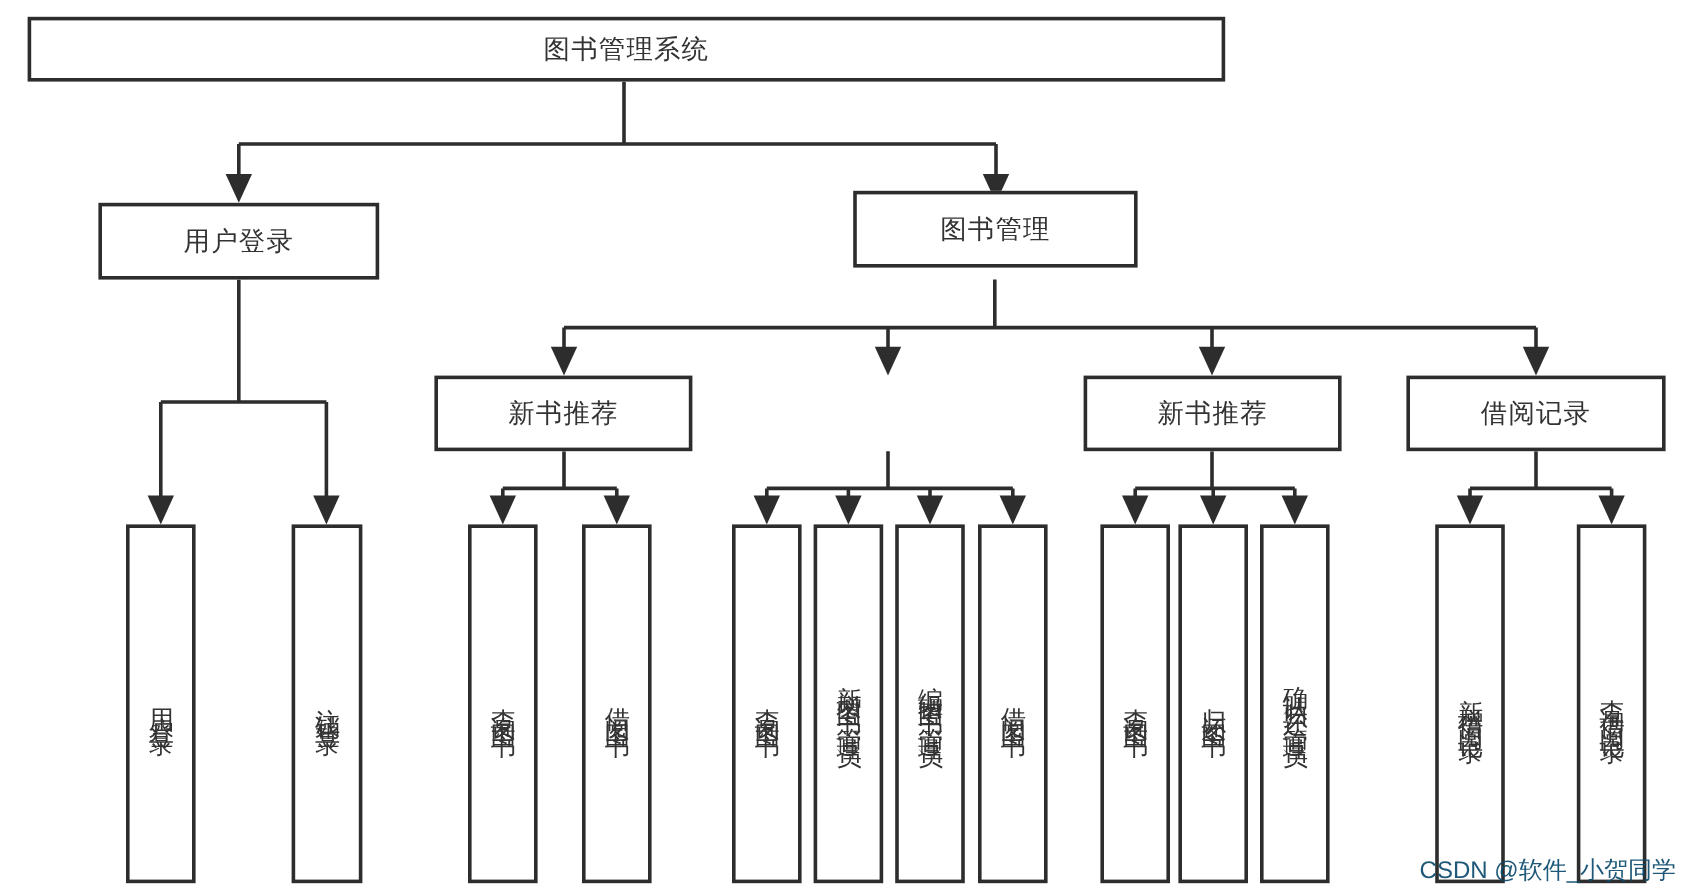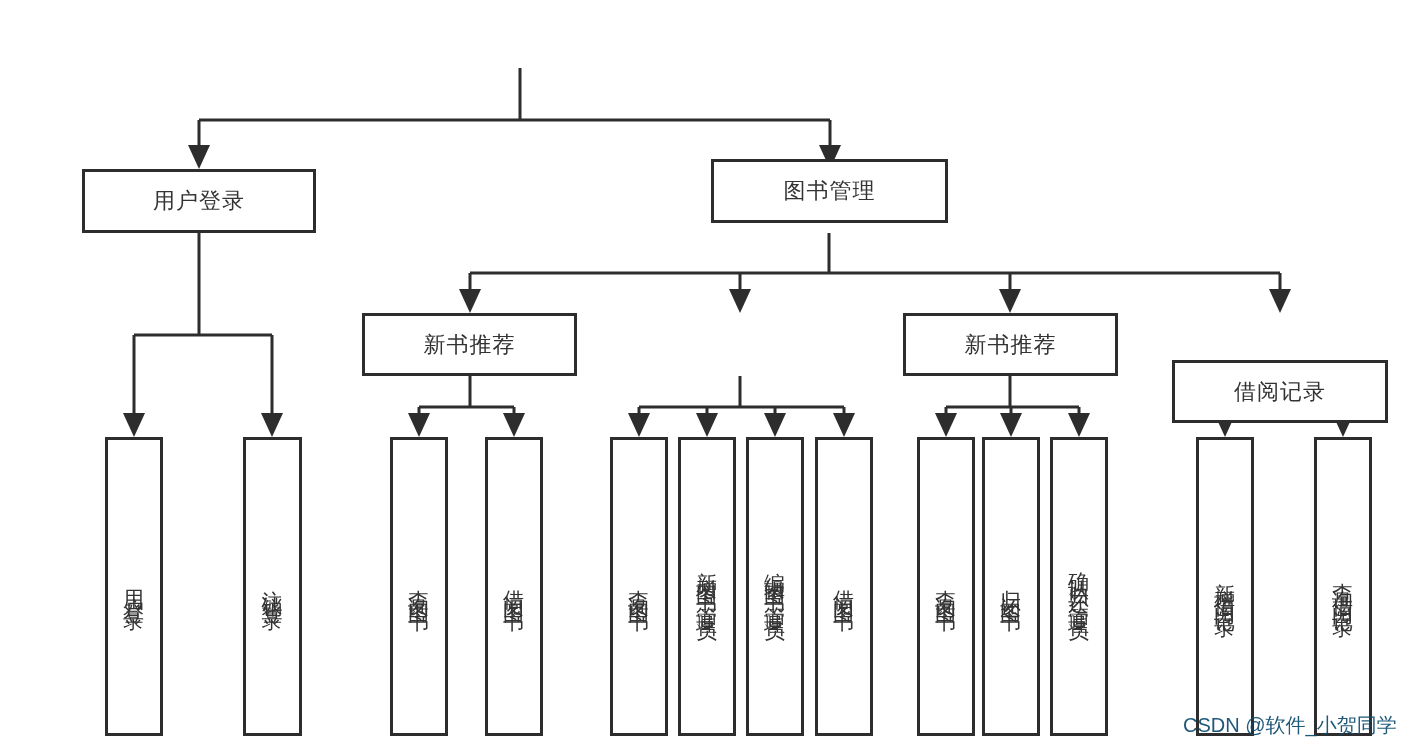--- a/index.html
+++ b/index.html
@@ -111,35 +111,38 @@
       <polygon points="764,413 786,413 775,437"></polygon>
       <polygon points="833,413 855,413 844,437"></polygon>
       <polygon points="935,413 957,413 946,437"></polygon>
       <polygon points="1000,413 1022,413 1011,437"></polygon>
       <polygon points="1068,413 1090,413 1079,437"></polygon>
       <polygon points="1214,413 1236,413 1225,437"></polygon>
       <polygon points="1332,413 1354,413 1343,437"></polygon>
     </g>
   </svg>
 
+  <div class="box" style="left:23px; top:14px; width:998px; height:54px;">
+    <span class="hlabel">图书管理系统</span>
+  </div>
 
   <div class="box" style="left:82px; top:169px; width:234px; height:64px;">
     <span class="hlabel">用户登录</span>
   </div>
   <div class="box" style="left:711px; top:159px; width:237px; height:64px;">
     <span class="hlabel">图书管理</span>
   </div>
 
   <div class="box" style="left:362px; top:313px; width:215px; height:63px;text-align:right;">
     <span class="hlabel">新书推荐</span>
   </div>
   <div class="box" style="left:903px; top:313px; width:215px; height:63px;">
     <span class="hlabel">新书推荐</span>
   </div>
-  <div class="box" style="left:1172px; top:313px; width:216px; height:63px;margin-top:47px;">
+  <div class="box" style="left:1172px; top:313px; width:216px; height:63px;">
     <span class="hlabel">借阅记录</span>
   </div>
 
   <div class="box" style="left:105px; top:437px; width:58px; height:299px;">
     <span class="vlabel">用户登录</span>
   </div>
   <div class="box" style="left:243px; top:437px; width:59px; height:299px;">
     <span class="vlabel">注销登录</span>
   </div>
 

